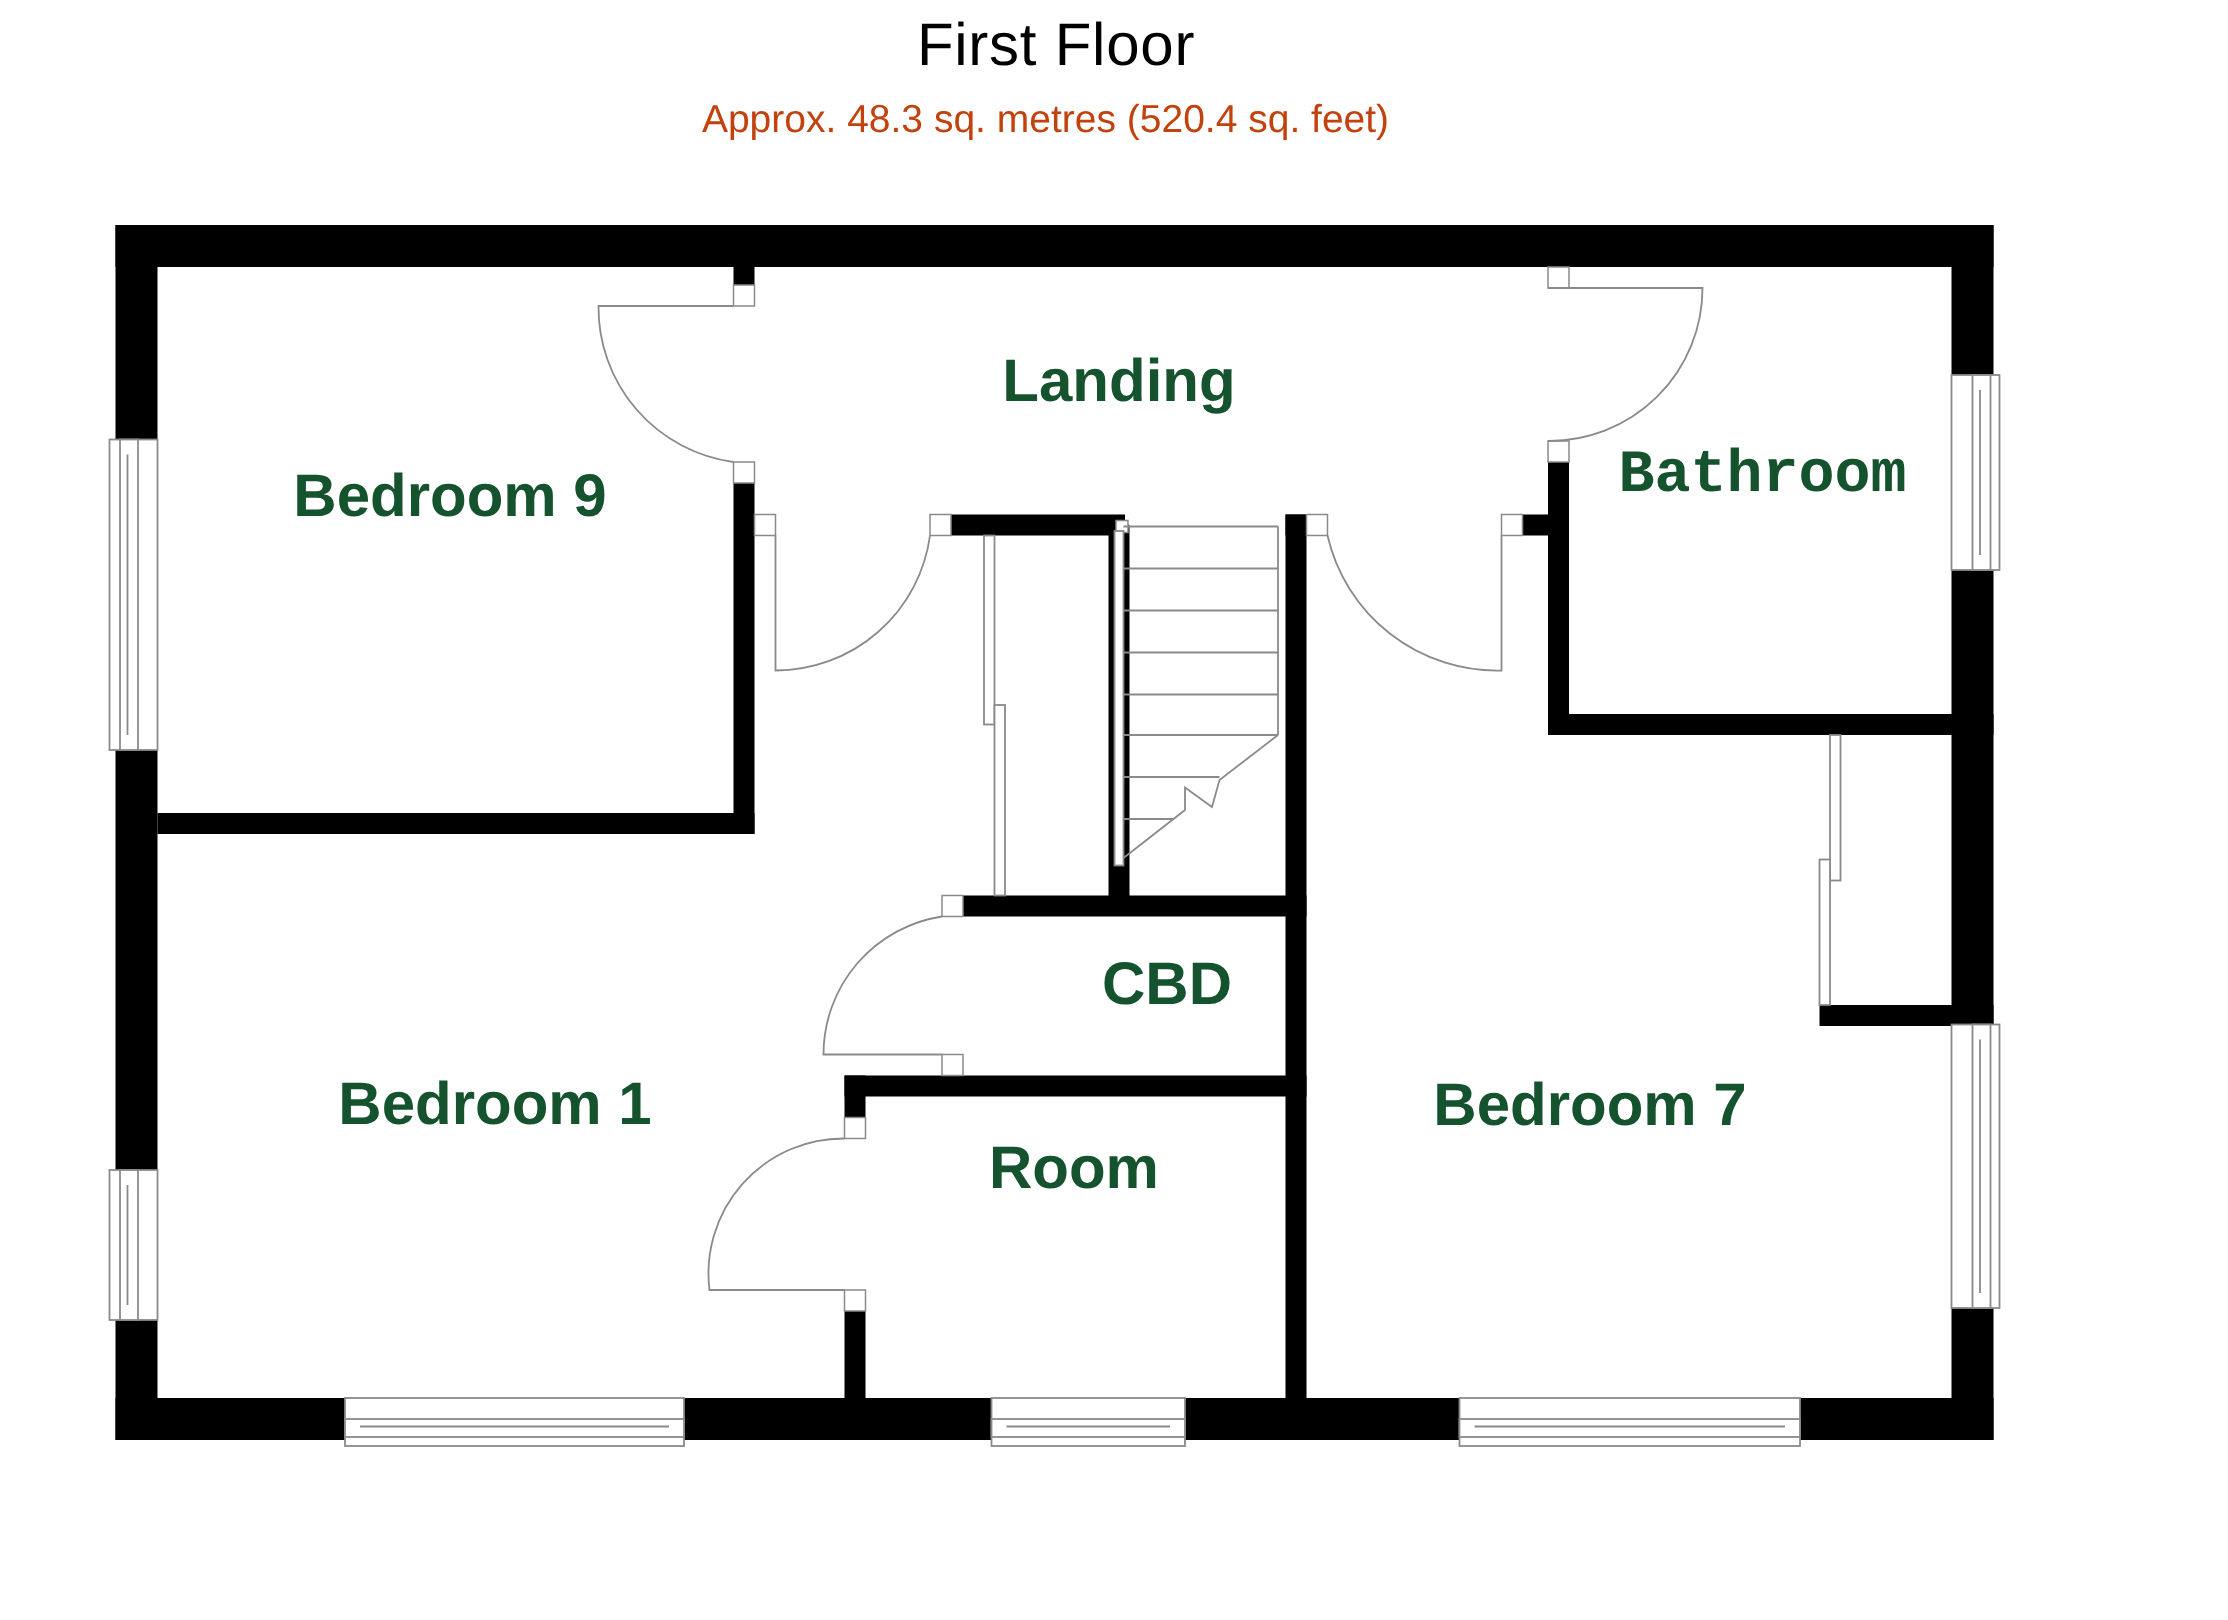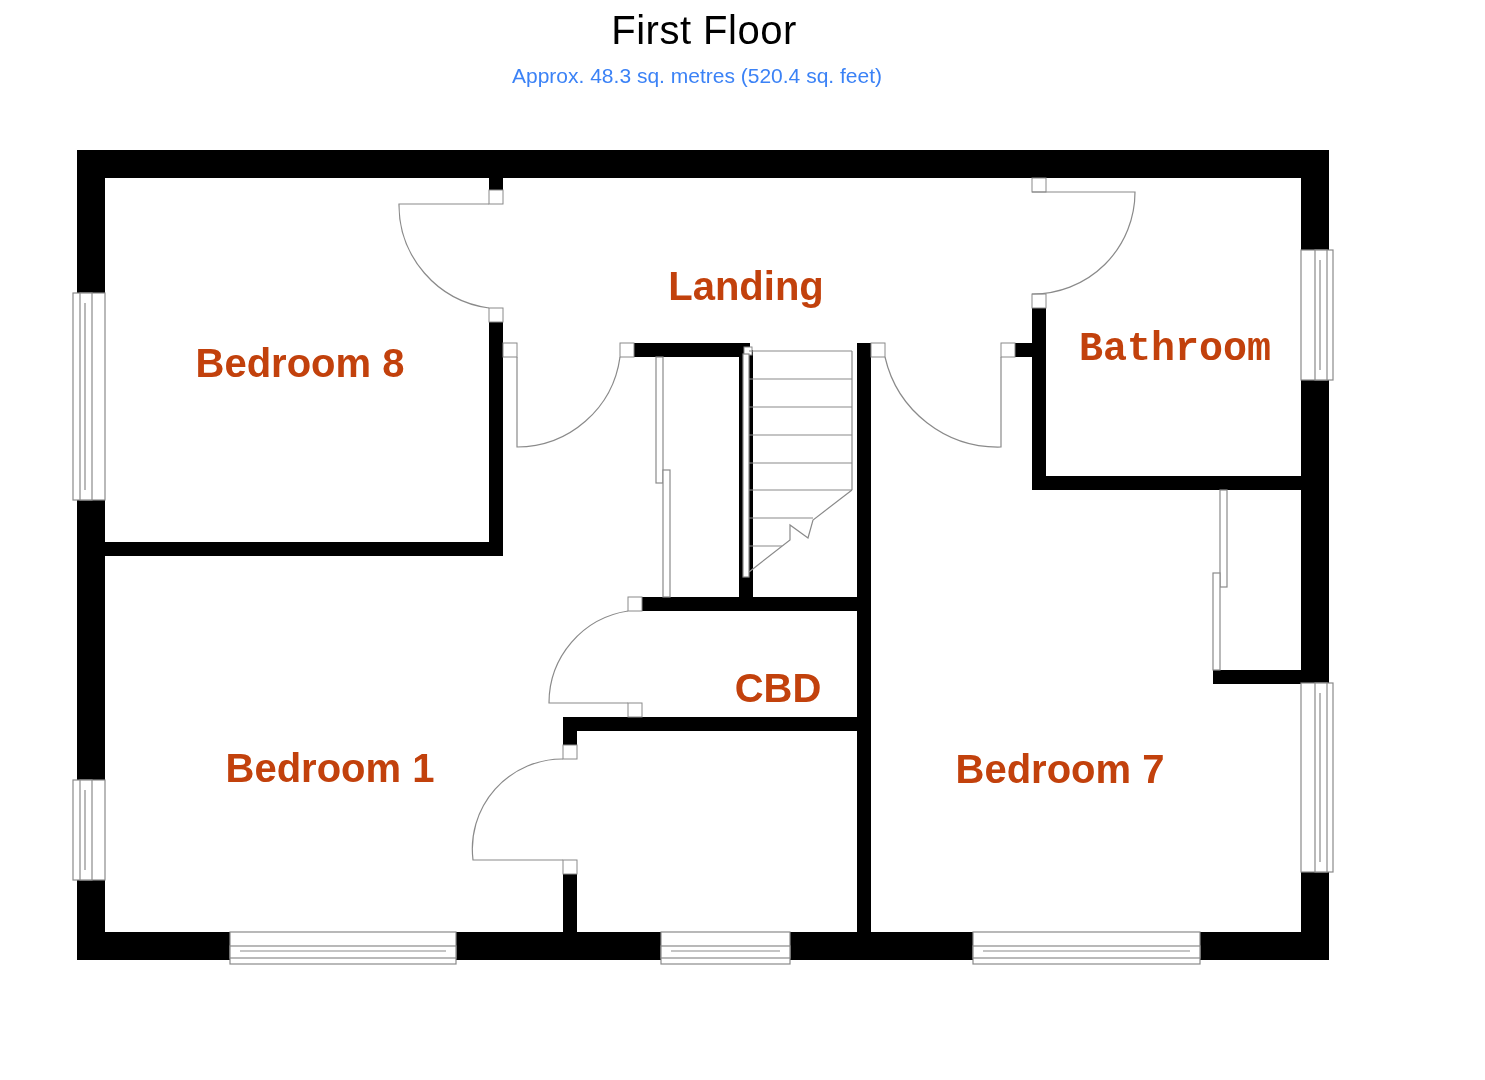--- a/index.html
+++ b/index.html
@@ -1,20 +1,20 @@
 <!DOCTYPE html>
 <html><head>
 <meta charset="utf-8">
 <style>
   html, body { margin: 0; padding: 0; background: #ffffff; }
   body { width: 1485px; height: 1080px; position: relative; overflow: hidden; font-family: "Liberation Sans", sans-serif; }
   .title { position: absolute; left: 0; width: 1408px; top: 8px; text-align: center; font-weight: normal; font-size: 40px; color: #000; letter-spacing: 0.5px; }
-  .subtitle { position: absolute; left: 0; width: 1394px; top: 64px; text-align: center; font-size: 21px; color: #3b82f6; }
+  .subtitle { position: absolute; left: 0; width: 1394px; top: 64px; text-align: center; font-size: 26px; color: #c2410c; }
   svg.plan { position: absolute; left: 0; top: 0; }
-  .room-label { position: absolute; font-weight: bold; font-size: 40px; color: #c2410c; text-align: center; line-height: 44px; white-space: nowrap; margin-top: 32px; }
+  .room-label { position: absolute; font-weight: bold; font-size: 40px; color: #14532d; text-align: center; line-height: 44px; white-space: nowrap; }
   .room-label.multi { line-height: 44px; }
 </style>
 </head>
 <body>
 
 <div class="title">First Floor</div>
 <div class="subtitle">Approx. 48.3 sq. metres (520.4 sq. feet)</div>
 
 <svg class="plan" width="1485" height="1080" viewBox="0 0 1485 1080" xmlns="http://www.w3.org/2000/svg">
 
@@ -144,19 +144,20 @@
     <rect x="661" y="946" width="129" height="12"></rect>
     <line x1="671" y1="951" x2="780" y2="951"></line>
 
     <rect x="973" y="932" width="227" height="32"></rect>
     <rect x="973" y="946" width="227" height="12"></rect>
     <line x1="983" y1="951" x2="1190" y2="951"></line>
   </g>
 </svg>
 
 <div class="room-label" style="left:646px; top:232px; width:200px;">Landing</div>
-<div class="room-label" style="left:170px; top:309px; width:260px;">Bedroom 8</div>
+<div class="room-label" style="left:170px; top:309px; width:260px;">Bedroom 9</div>
 <div class="room-label" style="left:1055px; top:296px; width:240px;font-family:Liberation Mono, monospace;">Bathroom</div>
 <div class="room-label" style="left:708px; top:634px; width:140px;">CBD</div>
 <div class="room-label" style="left:200px; top:714px; width:260px;">Bedroom 1</div>
 <div class="room-label" style="left:930px; top:715px; width:260px;">Bedroom 7</div>
 <div class="room-label multi" style="left:606px; top:757px; width:220px;">
+  <div>Room</div>
 </div>
 
 </body></html>

